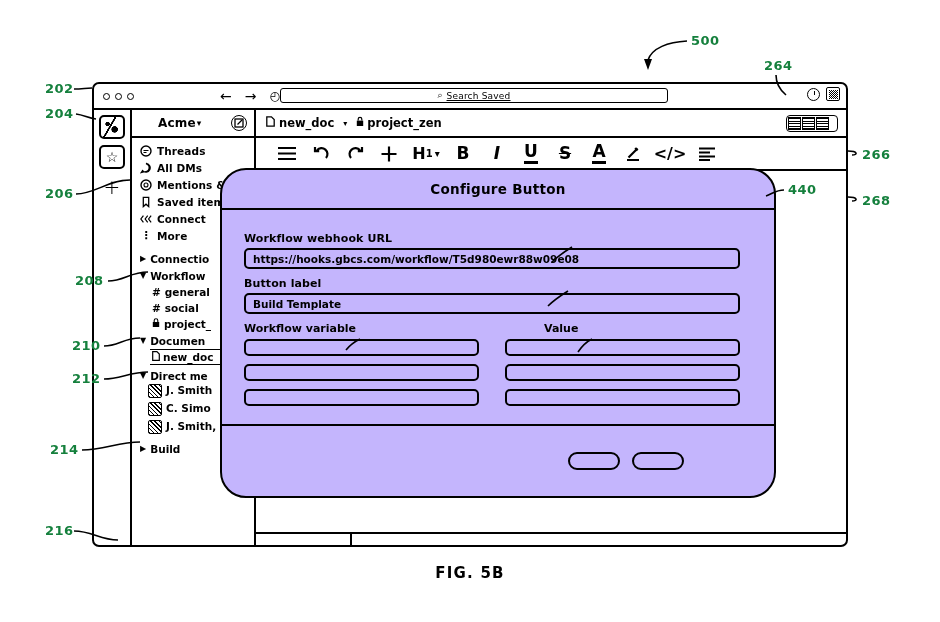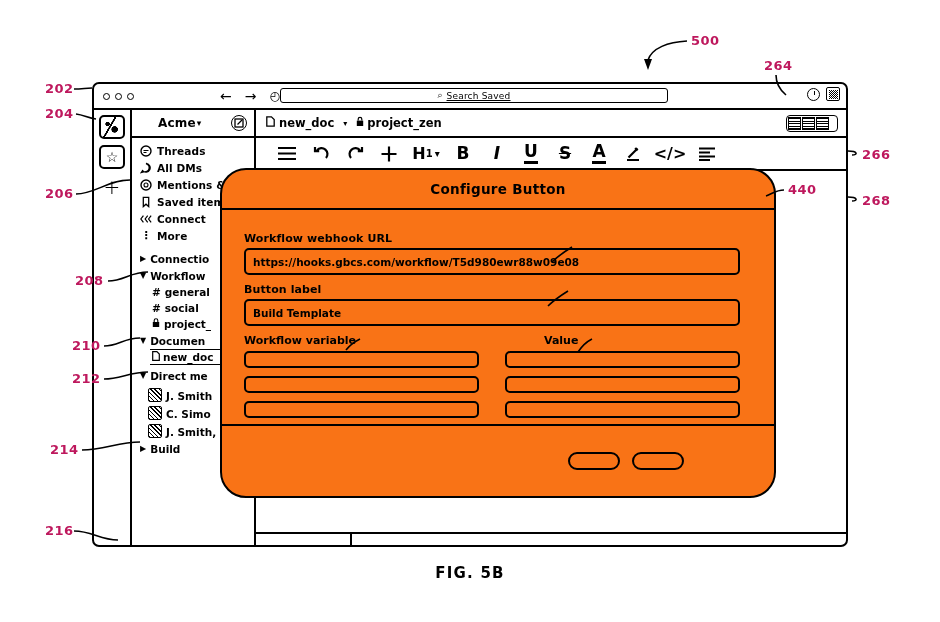--- a/index.html
+++ b/index.html
@@ -21,21 +21,21 @@
   }
 
   
   .callout {
     position: absolute;
     font-family: "DejaVu Sans", sans-serif;
     font-size: 13px;
     font-weight: 700;
     letter-spacing: 0.4px;
     white-space: nowrap;
-    color: #be185d;
+    color: #15803d;
   }
 
   
   .app-window {
     position: absolute;
     left: 92px;
     top: 82px;
     width: 756px;
     height: 465px;
     border: 2px solid #000;
@@ -249,21 +249,21 @@
     font-weight: 700;
     white-space: nowrap;
     border-top: 1.6px solid #000;
     border-bottom: 1.6px solid #000;
     padding-left: 2px;
     width: 112px;
     box-sizing: border-box;
   }
   .dm-row {
     display: flex;
-    align-items: flex-end;
+    align-items: flex-start;
     gap: 4px;
     height: 18px;
     margin-left: 16px;
     font-size: 10.5px;
     font-weight: 700;
     white-space: nowrap;
   }
   .avatar {
     width: 14px; height: 14px;
     border: 1.6px solid #000;
@@ -363,21 +363,21 @@
 
   
   .modal {
     position: absolute;
     left: 220px;
     top: 168px;
     width: 556px;
     height: 330px;
     border: 2.4px solid #000;
     border-radius: 26px;
-    background: #f97316;
+    background: #c4b5fd;
     box-sizing: border-box;
     z-index: 20;
   }
   .modal-title {
     height: 38px;
     display: flex;
     align-items: center;
     justify-content: center;
     font-size: 13.5px;
     font-weight: 700;
@@ -391,21 +391,21 @@
     padding: 22px 34px 0 22px;
     position: relative;
   }
   .field-label {
     font-size: 11px;
     font-weight: 700;
     letter-spacing: .1px;
     margin-bottom: 3px;
   }
   .field-box {
-    height: 27px;
+    height: 21px;
     border: 2px solid #000;
     border-radius: 5px;
     box-sizing: border-box;
     display: flex;
     align-items: center;
     padding-left: 7px;
     font-size: 10.5px;
     font-weight: 700;
     margin-bottom: 8px;
   }

